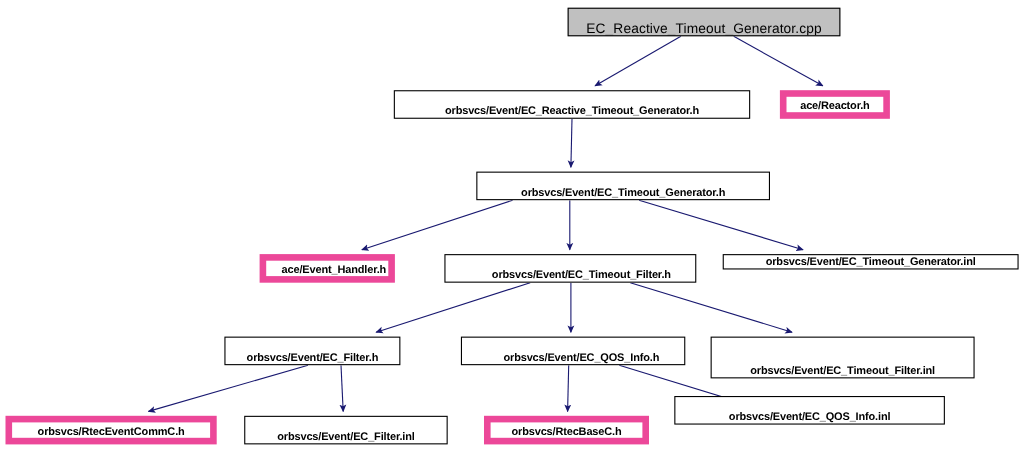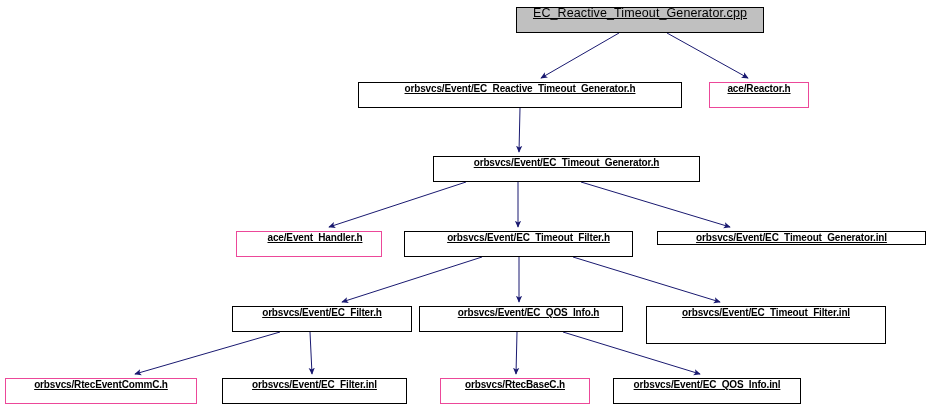--- a/index.html
+++ b/index.html
@@ -21,30 +21,29 @@
     left: 0;
     top: 0;
     width: 931px;
     height: 411px;
     pointer-events: none;
   }
   .node {
     position: absolute;
     box-sizing: border-box;
     display: flex;
-    align-items: flex-start;
+    align-items: flex-end;
     justify-content: center;
     background: #ffffff;
     border: 1px solid #000000;
     white-space: nowrap;
     overflow: hidden;
-    text-decoration: underline;
   }
   .node.external {
-    border: 1px solid #ec4899;
+    border: 6px solid #ec4899;
   }
   .node.root {
     background: #c0c0c0;
     border: 1px solid #000000;
   }
   .node-label {
     font-size: 10px;
     line-height: 11px;
     color: #000000;
     font-weight: bold;
@@ -89,45 +88,45 @@
       </div>
       <div class="node" style="left: 358px; top: 82px; width: 324px; height: 26px;">
         <span class="node-label">orbsvcs/Event/EC_Reactive_Timeout_Generator.h</span>
       </div>
       <div class="node external" style="left: 709px; top: 82px; width: 100px; height: 26px;">
         <span class="node-label">ace/Reactor.h</span>
       </div>
       <div class="node" style="left: 385px; top: 156px; width: 267px; height: 26px; margin-left: 48px;">
         <span class="node-label">orbsvcs/Event/EC_Timeout_Generator.h</span>
       </div>
-      <div class="node external" style="left: 236px; top: 231px; width: 146px; height: 26px; padding-left: 12px;">
+      <div class="node external" style="left: 236px; top: 231px; width: 123px; height: 26px; padding-left: 12px;">
         <span class="node-label">ace/Event_Handler.h</span>
       </div>
       <div class="node" style="left: 404px; top: 231px; width: 229px; height: 26px; padding-left: 20px;">
         <span class="node-label">orbsvcs/Event/EC_Timeout_Filter.h</span>
       </div>
       <div class="node" style="left: 657px; top: 231px; width: 269px; height: 14px;">
         <span class="node-label">orbsvcs/Event/EC_Timeout_Generator.inl</span>
       </div>
-      <div class="node" style="left: 232px; top: 306px; width: 180px; height: 26px;">
+      <div class="node" style="left: 204px; top: 306px; width: 160px; height: 26px;">
         <span class="node-label">orbsvcs/Event/EC_Filter.h</span>
       </div>
       <div class="node" style="left: 419px; top: 306px; width: 204px; height: 26px; padding-left: 15px;">
         <span class="node-label">orbsvcs/Event/EC_QOS_Info.h</span>
       </div>
       <div class="node" style="left: 646px; top: 306px; width: 240px; height: 38px;">
         <span class="node-label">orbsvcs/Event/EC_Timeout_Filter.inl</span>
       </div>
       <div class="node external" style="left: 5px; top: 378px; width: 192px; height: 26px;">
         <span class="node-label">orbsvcs/RtecEventCommC.h</span>
       </div>
       <div class="node" style="left: 222px; top: 378px; width: 185px; height: 26px;">
         <span class="node-label">orbsvcs/Event/EC_Filter.inl</span>
       </div>
       <div class="node external" style="left: 440px; top: 378px; width: 150px; height: 26px;">
         <span class="node-label">orbsvcs/RtecBaseC.h</span>
       </div>
-      <div class="node" style="left: 613px; top: 378px; width: 188px; height: 26px;">
+      <div class="node" style="left: 613px; top: 360px; width: 246px; height: 26px;">
         <span class="node-label">orbsvcs/Event/EC_QOS_Info.inl</span>
       </div>
     </div>
 
 </div>
 
 </body></html>

